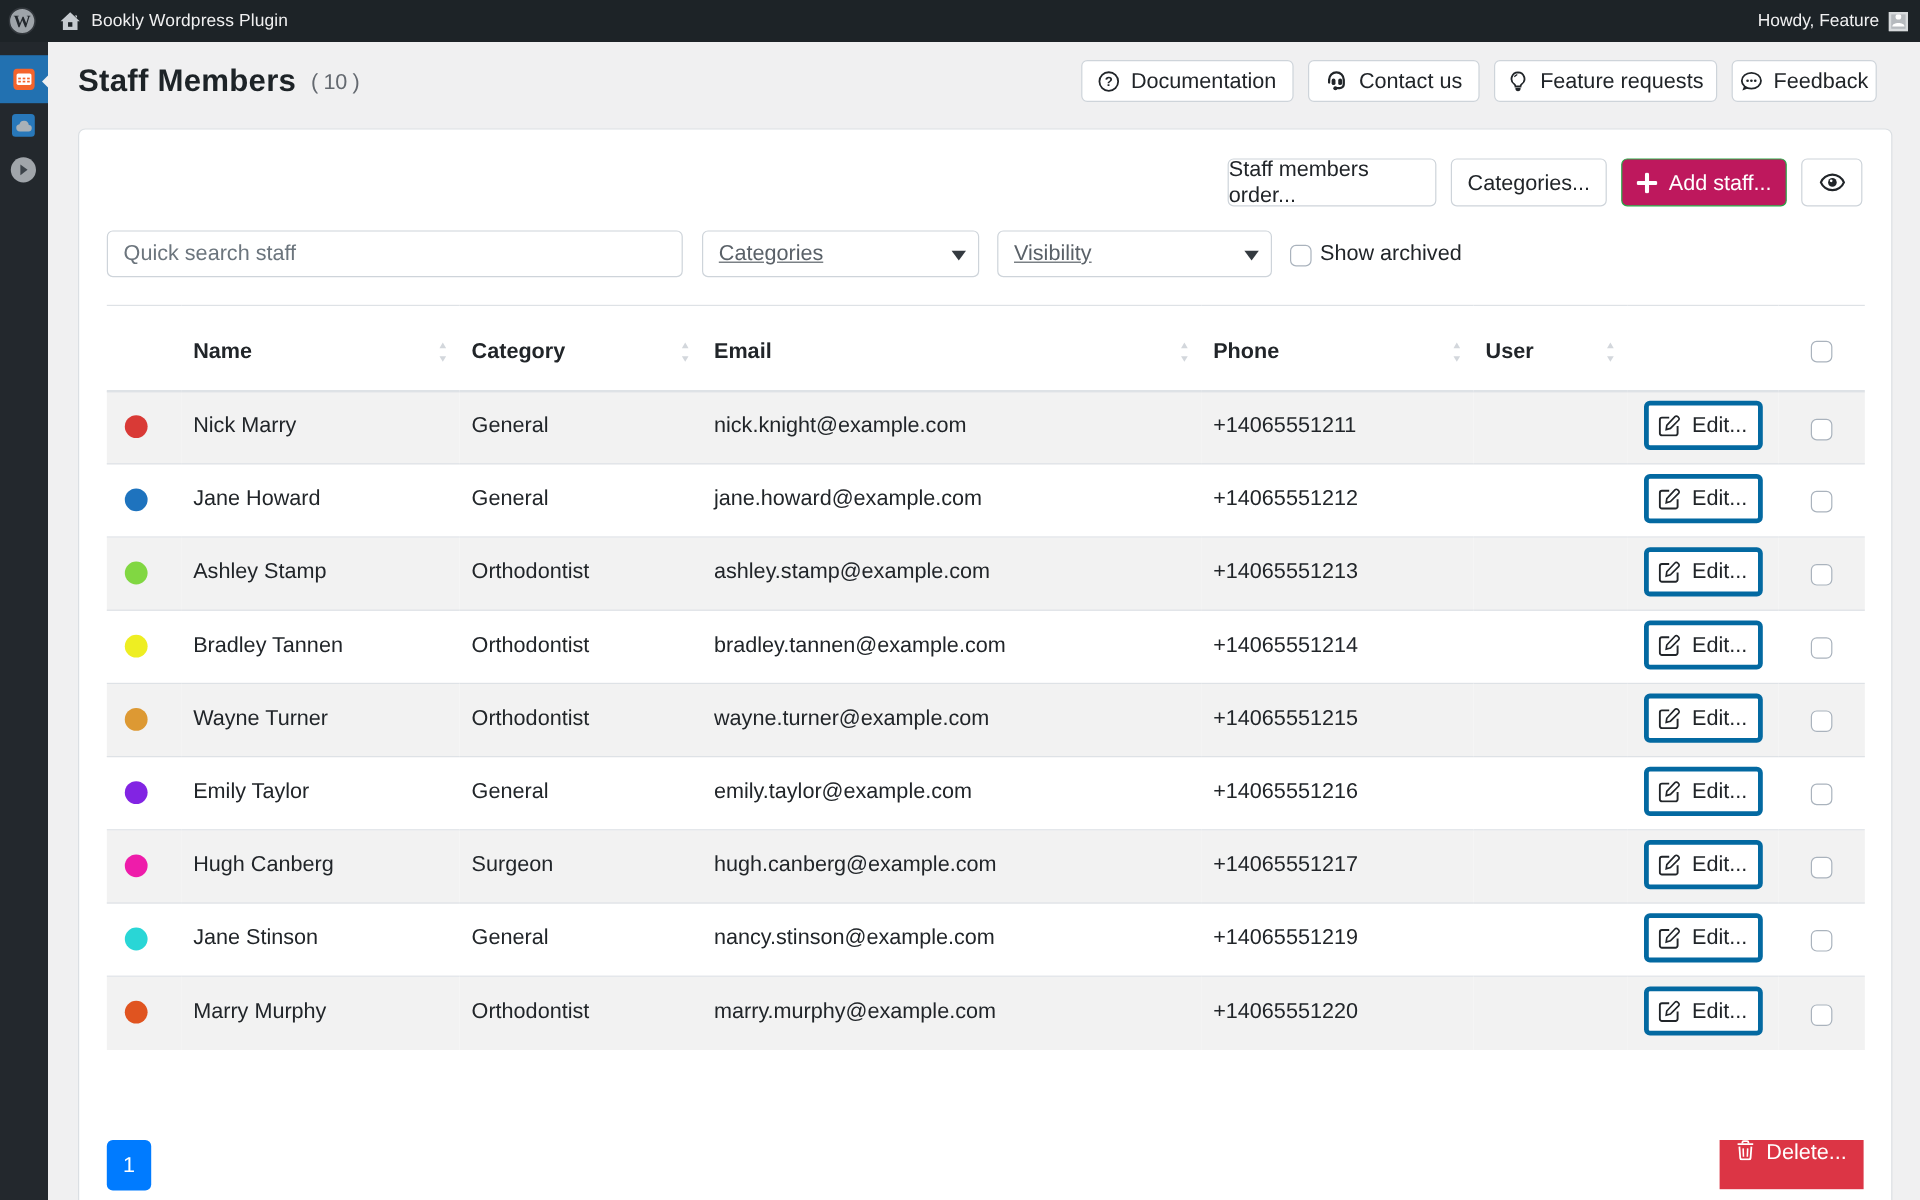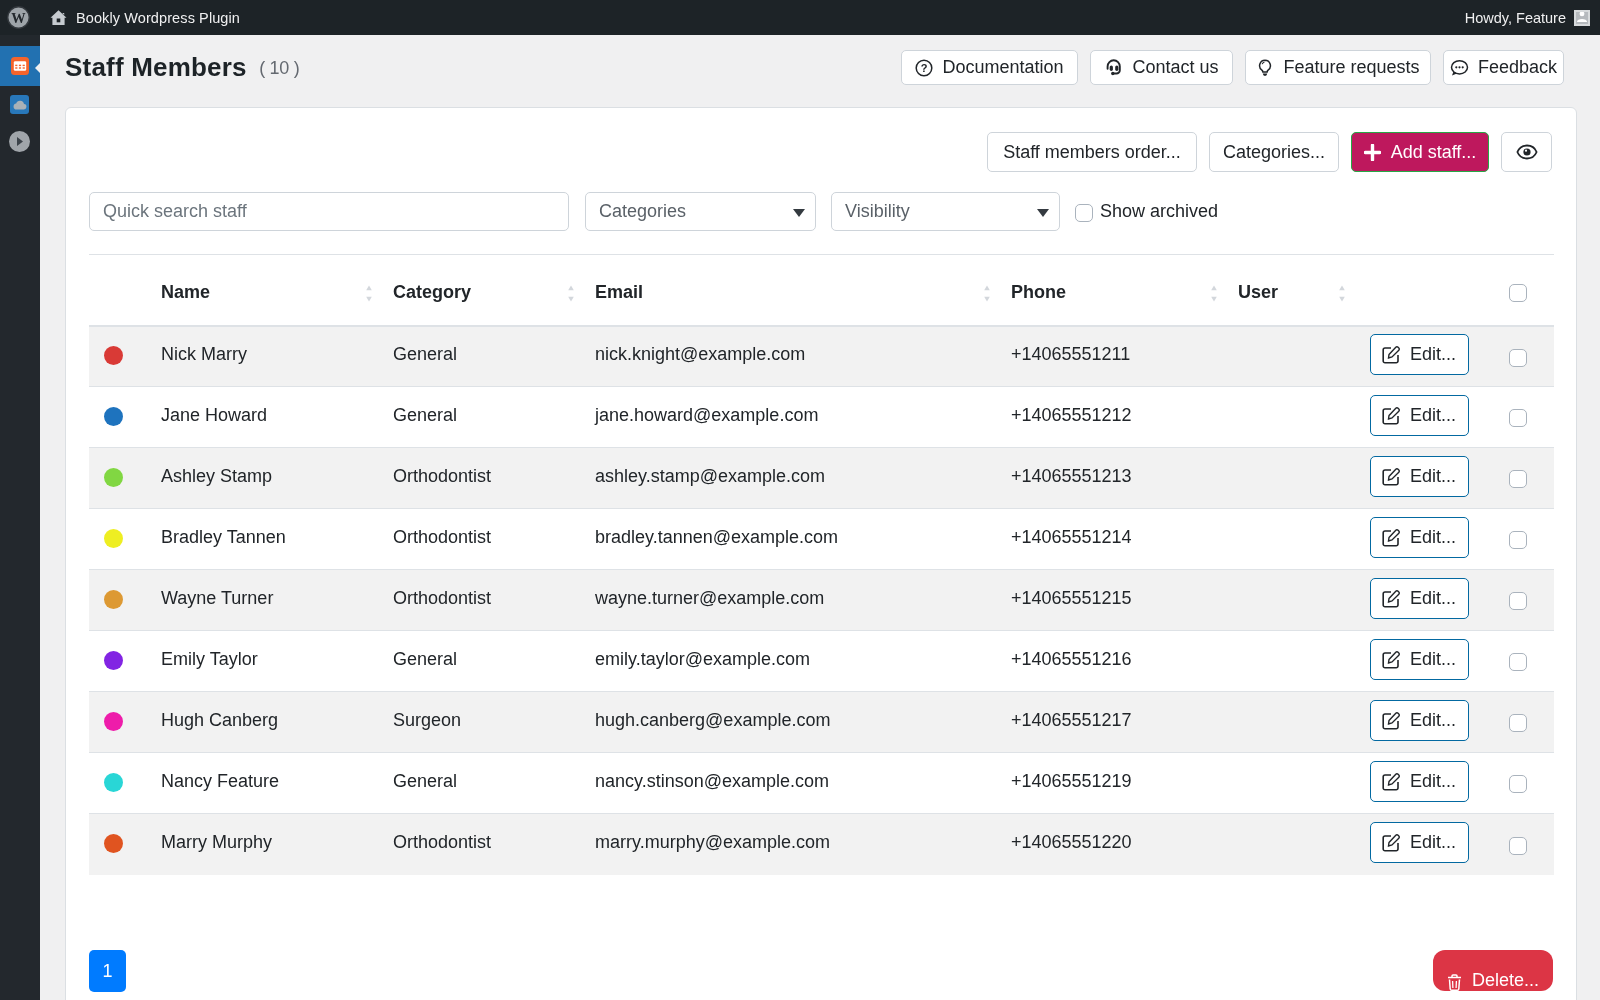--- a/index.html
+++ b/index.html
@@ -34,43 +34,43 @@
 
 .panel { position:absolute; left:25px; top:72px; width:1512px; height:980px; background:#fff; border:1px solid #dbdfe3; border-radius:6px; }
 .panel-buttons { position:absolute; top:24px; right:24px; display:flex; gap:12px; }
 .pbtn { height:40px; display:flex; align-items:center; justify-content:center; background:#fff; border:1px solid #ced4da; border-radius:5px; font-size:18px; color:#212529; }
 .pbtn.green { background:#be185d; border-color:#28a745; color:#fff; gap:10px; }
 .pbtn.eye { width:51px; padding:0; }
 
 .filters { position:absolute; top:84px; left:23px; display:flex; align-items:center; }
 .search { width:480px; height:39px; border:1px solid #ced4da; border-radius:5px; padding:0 13px; font-size:18px; color:#495057; background:#fff; }
 .search::placeholder { color:#6c757d; }
-.sel { position:relative; height:39px; border:1px solid #ced4da; border-radius:5px; background:#fff; font-size:18px; color:#5a6168; display:flex; align-items:center; padding:0 13px; }
+.sel { position:relative; height:39px; border:1px solid #ced4da; border-radius:5px; background:#fff; font-size:18px; color:#5a6168; display:flex; align-items:center; padding:0 13px;text-decoration:underline; }
 .sel.c1 { width:231px; margin-left:16px; }
 .sel.c2 { width:229px; margin-left:15px; }
 .sel .caret { position:absolute; right:10px; top:50%; margin-top:-3px; width:0; height:0; border-left:6.5px solid transparent; border-right:6.5px solid transparent; border-top:8px solid #343a40; }
 .cb { width:18px; height:18px; border:1px solid #aab3bd; border-radius:5px; background:#fff; }
 .filters .cb { margin-left:15px; margin-top:3px; width:18px; height:18px; }
 .cb-label { margin-left:7px; font-size:18px; color:#212529; }
 
 
 table { position:absolute; left:23px; top:146px; width:1465px; border-collapse:collapse; table-layout:fixed; font-size:18px; color:#212529; }
 thead th { border-top:1px solid #dee2e6; border-bottom:2px solid #dee2e6; height:71px; text-align:left; padding:5px 10px 0; font-size:18px; font-weight:700; position:relative; }
 tbody td { height:61px; border-top:1px solid #dee2e6; padding:0 10px 3px; vertical-align:middle; }
 tbody tr:nth-child(odd) { background:#f2f2f2; }
 .sort { position:absolute; right:11px; top:50%; margin-top:-5px; width:6px; height:17px; }
 .dot { width:19px; height:19px; border-radius:50%; margin-left:5px; margin-top:1px; }
-.editbtn { width:99px; height:41px; display:flex; align-items:center; justify-content:center; gap:9px; background:#fff; border:1px solid #0369a1; border-radius:5px; font-size:18px; color:#212529; margin:0 auto; }
+.editbtn { width:99px; height:41px; display:flex; align-items:center; justify-content:center; gap:9px; background:#fff; border:4px solid #0369a1; border-radius:5px; font-size:18px; color:#212529; margin:0 auto; }
 td.ck, th.ck { text-align:center; padding-left:0; padding-right:0; }
 tbody td.ck .cb { position:relative; top:2px; }
 td.ck .cb, th.ck .cb { display:inline-block; vertical-align:middle; }
 
 
 .page1 { position:absolute; left:23px; top:842px; width:37px; height:42px; background:#007bff; color:#fff; border-radius:5px; display:flex; align-items:center; justify-content:center; font-size:18px; }
-.delbtn { position:absolute; right:23px; top:842px; width:120px; height:41px; background:#dc3545; border-radius:12px; color:#fff; display:flex; align-items:flex-end; justify-content:center; gap:10px; font-size:18px; }
+.delbtn { position:absolute; right:23px; top:842px; width:120px; height:41px; background:#dc3545; border-radius:0; color:#fff; display:flex; align-items:flex-start; justify-content:center; gap:10px; font-size:18px; }
 </style>
 </head>
 <body>
 
 <div class="adminbar">
   <div class="ab-left">
     <svg class="wplogo" viewBox="0 0 24 24">
         <circle cx="12" cy="12" r="11.2" fill="#9ea4a9"></circle>
         <circle cx="12" cy="12" r="11.2" fill="none" stroke="#33383d" stroke-width="1.4"></circle>
         <text x="12" y="17.4" font-size="15" font-weight="bold" fill="#23282d" text-anchor="middle" font-family="Liberation Serif,serif">W</text>
@@ -142,21 +142,21 @@
           <ellipse cx="9.5" cy="8.3" rx="8" ry="6.6" fill="none" stroke="#212529" stroke-width="1.5"></ellipse>
           <path d="M3.5 12.5 L2 16.5 L7 14.5 Z" fill="#212529"></path>
           <circle cx="6.3" cy="8.3" r="1.1" fill="#212529"></circle>
           <circle cx="9.5" cy="8.3" r="1.1" fill="#212529"></circle>
           <circle cx="12.7" cy="8.3" r="1.1" fill="#212529"></circle>
         </svg>Feedback</div>
   </div>
 
   <div class="panel">
     <div class="panel-buttons">
-      <div class="pbtn" style="width:210px">Staff members order...</div>
+      <div class="pbtn" style="width:174px">Staff members order...</div>
       <div class="pbtn" style="width:130px">Categories...</div>
       <div class="pbtn green" style="width:138px"><svg width="17" height="17" viewBox="0 0 17 17">
             <path d="M8.5 1.2 V15.8 M1.2 8.5 H15.8" stroke="#fff" stroke-width="3.4" stroke-linecap="round"></path>
           </svg>Add staff...</div>
       <div class="pbtn eye">
           <svg width="22" height="16" viewBox="0 0 22 16">
             <path d="M11 1.5 C15.5 1.5 19.2 4.5 20.6 8 C19.2 11.5 15.5 14.5 11 14.5 C6.5 14.5 2.8 11.5 1.4 8 C2.8 4.5 6.5 1.5 11 1.5 Z" fill="none" stroke="#212529" stroke-width="1.8"></path>
             <circle cx="11" cy="8" r="3.6" fill="#212529"></circle>
             <circle cx="10" cy="6.7" r="1.1" fill="#fff"></circle>
           </svg>
@@ -326,21 +326,21 @@
                   <path d="M16 10 V16 a1.8 1.8 0 0 1 -1.8 1.8 H3 A1.8 1.8 0 0 1 1.2 16 V4.8 A1.8 1.8 0 0 1 3 3 H9" fill="none" stroke="#212529" stroke-width="1.6"></path>
                   <path d="M7 9.5 L13.8 2.2 a1.6 1.6 0 0 1 2.3 0 l0.7 0.7 a1.6 1.6 0 0 1 0 2.3 L10 12 L6.5 13 Z" fill="none" stroke="#212529" stroke-width="1.4"></path>
                 </svg>Edit...</div>
             </td>
           <td class="ck"><span class="cb"></span></td>
         </tr>
         <tr>
           <td>
               <div class="dot" style="background:#29d6d6"></div>
             </td>
-          <td>Nancy Feature</td>
+          <td>Jane Stinson</td>
             <td>General</td>
             <td>nancy.stinson@example.com</td>
             <td>+14065551219</td>
             <td></td>
           <td>
               <div class="editbtn"><svg width="19" height="19" viewBox="0 0 19 19">
                   <path d="M16 10 V16 a1.8 1.8 0 0 1 -1.8 1.8 H3 A1.8 1.8 0 0 1 1.2 16 V4.8 A1.8 1.8 0 0 1 3 3 H9" fill="none" stroke="#212529" stroke-width="1.6"></path>
                   <path d="M7 9.5 L13.8 2.2 a1.6 1.6 0 0 1 2.3 0 l0.7 0.7 a1.6 1.6 0 0 1 0 2.3 L10 12 L6.5 13 Z" fill="none" stroke="#212529" stroke-width="1.4"></path>
                 </svg>Edit...</div>
             </td>

